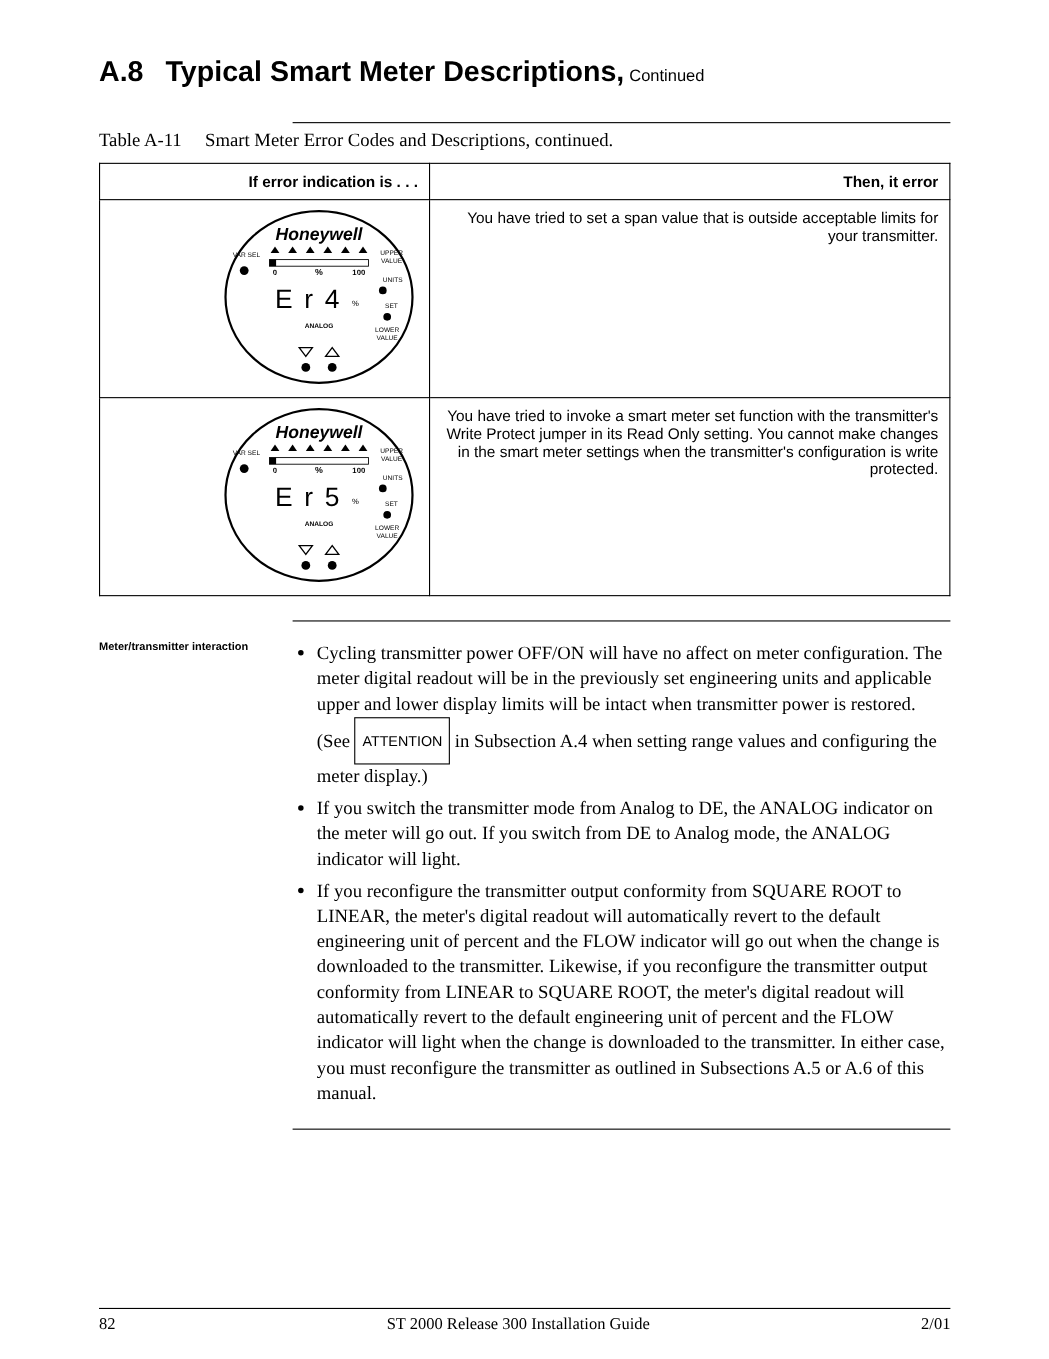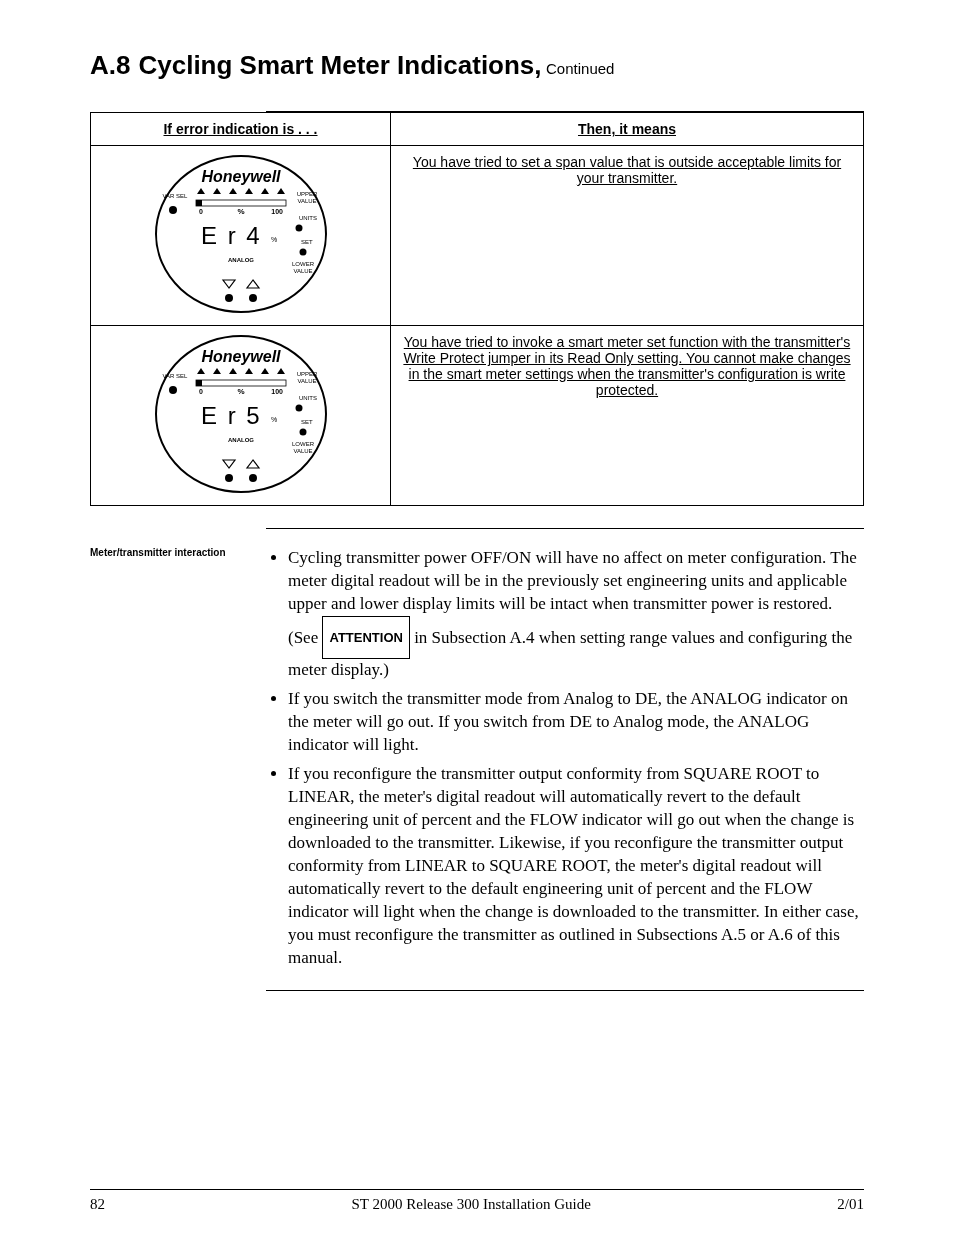--- a/index.html
+++ b/index.html
@@ -8,58 +8,58 @@
     background: #fff; color: #000;
     font-family: "Times New Roman", Times, serif;
     font-size: 16px;
   }
   .page {
     width: 954px; height: 1235px;
     padding: 50px 90px 0 90px;
     position: relative;
   }
   .heading-row {
-    display: flex; align-items: baseline; gap: 8px;
+    display: flex; align-items: baseline; gap: 20px;
     font-family: Arial, Helvetica, sans-serif;
     margin-bottom: 30px;
   }
   .heading-num { font-weight: bold; font-size: 26px; }
   .heading-title { font-weight: bold; font-size: 26px; }
   .heading-cont { font-size: 15px; font-weight: normal; }
   .rule { border: none; border-top: 1.5px solid #000; margin: 0; }
   .rule-partial { margin-left: 176px; }
   .subhead-block { margin-top: 24px; margin-bottom: 10px; }
   .subhead-bold { font-family: Arial, Helvetica, sans-serif; font-weight: bold; font-size: 14px; }
   .subhead-cont { font-family: Arial, Helvetica, sans-serif; font-size: 14px; }
   .table-caption { font-family: "Times New Roman", Times, serif; font-size: 17px; margin: 6px 0 10px 0; }
   table.err-table {
     border-collapse: collapse; width: 100%;
     border: 1.5px solid #000;
   }
   table.err-table th, table.err-table td {
     border: 1px solid #000; vertical-align: top;
     font-family: Arial, Helvetica, sans-serif; font-size: 14px;
-    padding: 8px 10px; text-align: center; text-decoration: underline;
+    padding: 8px 10px; text-align: right;
   }
   table.err-table th { font-weight: bold; }
   .meter-cell { width: 300px; text-align: center; padding: 12px; }
   .desc-cell { width: auto; }
   .meter { display: inline-block; }
   .two-col {
     display: grid; grid-template-columns: 176px 1fr;
     column-gap: 0; margin-top: 18px;
   }
   .left-col { font-family: Arial, Helvetica, sans-serif; font-size: 10px; font-weight: bold; }
   .right-col { font-family: "Times New Roman", Times, serif; font-size: 17px; line-height: 1.35; }
   .right-col ul { margin: 0; padding-left: 22px; }
   .right-col li { margin-bottom: 6px; }
   .attention-box {
     display: inline-block; border: 1.5px solid #000;
     padding: 12px 6px; font-family: Arial, Helvetica, sans-serif;
-    font-size: 13px; font-weight: bold; vertical-align: 1px;
+    font-size: 13px; font-weight: normal; vertical-align: 1px;
   }
   .footer {
     position: absolute; bottom: 22px; left: 90px; right: 90px;
   }
   .footer-line { border: none; border-top: 1px solid #000; margin: 0 0 6px 0; }
   .footer-row { display: flex; justify-content: space-between; font-size: 15px; }
 </style>
 </head>
 <body>
 
@@ -70,34 +70,39 @@
       <rect class="code-fill" x="40" y="64" width="70" height="30" fill="#fff"></rect>
     </g>
   </defs>
 </svg>
 
 <div class="page">
 
   <div class="heading-row">
     <span class="heading-num">A.8</span>
     <span>
-      <span class="heading-title">Cycling Smart Meter Indications,</span>
+      <span class="heading-title">Typical Smart Meter Descriptions,</span>
       <span class="heading-cont">Continued</span>
     </span>
   </div>
 
   <hr class="rule rule-partial">
 
 
+  <div class="table-caption">
+    <span>Table A-11</span>
+    &nbsp;&nbsp;&nbsp;
+    <span>Smart Meter Error Codes and Descriptions, continued.</span>
+  </div>
 
   <table class="err-table">
     <thead>
       <tr>
         <th>If error indication is . . .</th>
-        <th>Then, it means</th>
+        <th>Then, it error</th>
       </tr>
     </thead>
     <tbody id="table-body">
         <tr>
     <td class="meter-cell">
   <svg class="meter" width="180" height="160" viewBox="0 0 180 160">
     <ellipse cx="90" cy="80" rx="85" ry="78" fill="#fff" stroke="#000" stroke-width="2"></ellipse>
     <text x="90" y="28" text-anchor="middle" font-family="Arial" font-size="16" font-weight="bold" font-style="italic">Honeywell</text>
     <text x="24" y="44" text-anchor="middle" font-family="Arial" font-size="6">VAR
 SEL</text>

